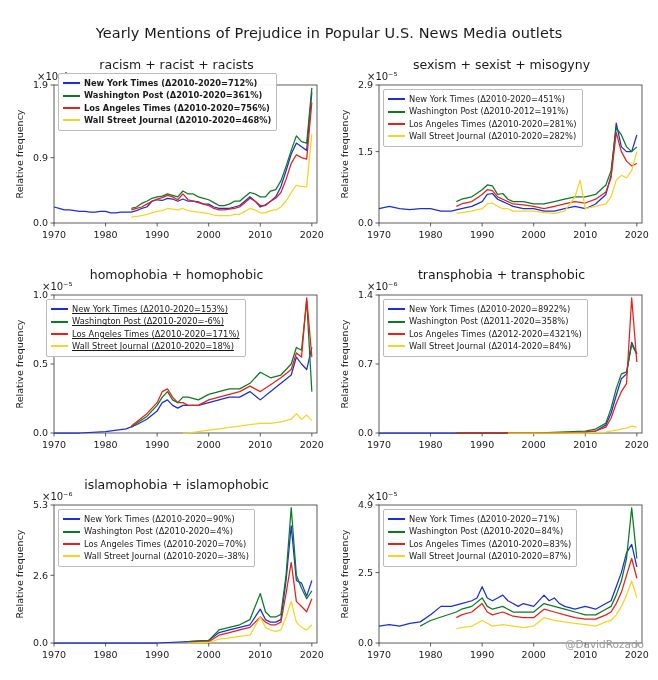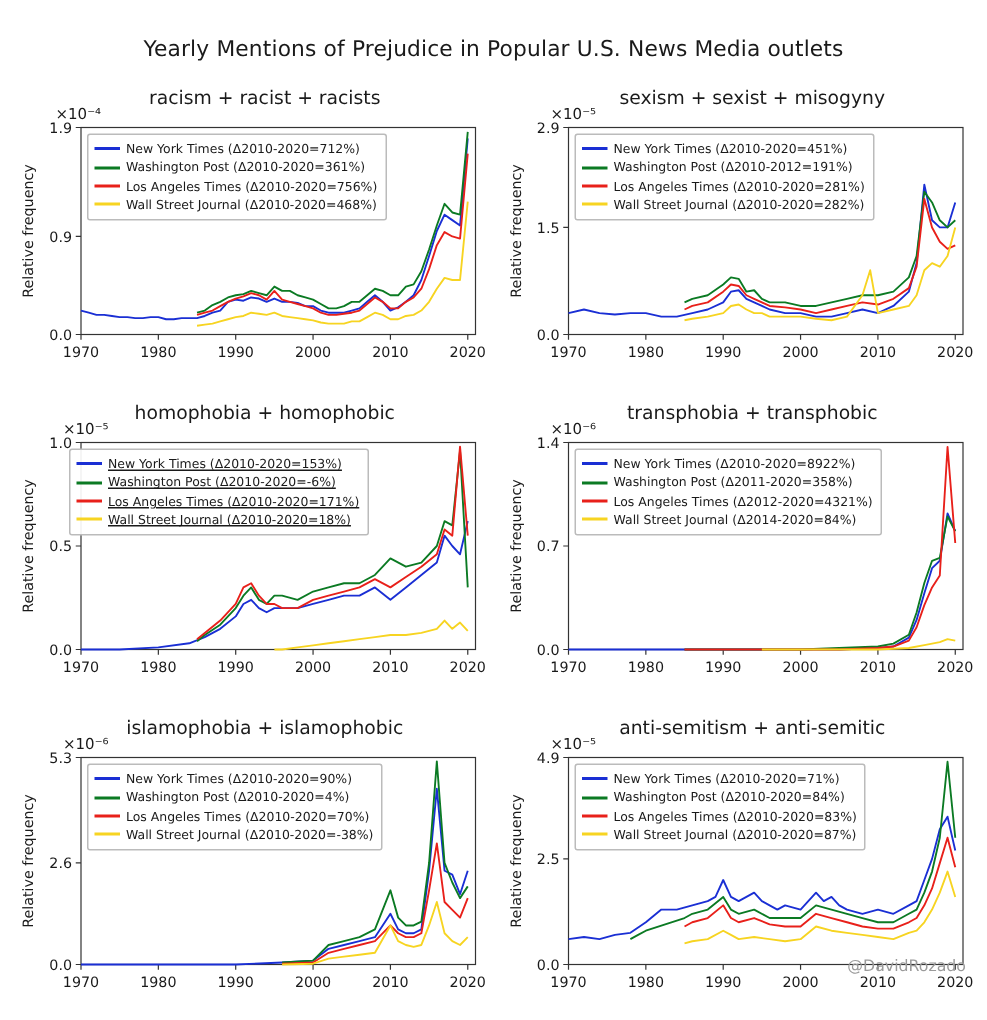--- a/index.html
+++ b/index.html
@@ -97,21 +97,21 @@
         <text class="tick-text" x="46" y="181.4" text-anchor="end">0.0</text>
         <line y1="112.63157894736841" y2="112.63157894736841" x1="52" x2="48.5" stroke="#333" stroke-width="0.8"></line>
         <text class="tick-text" x="46" y="116.03157894736842" text-anchor="end">0.9</text>
         <line y1="40" y2="40" x1="52" x2="48.5" stroke="#333" stroke-width="0.8"></line>
         <text class="tick-text" x="46" y="43.4" text-anchor="end">1.9</text>
         <polyline points="52.00,162.02 57.16,163.47 62.31,164.93 67.47,164.93 72.63,165.65 77.78,166.38 82.94,166.38 88.10,167.11 93.25,167.11 98.41,166.38 103.57,166.38 108.73,167.83 113.88,167.83 119.04,167.11 124.20,167.11 129.35,167.11 134.51,165.65 139.67,163.47 144.82,162.02 149.98,156.21 155.14,154.76 160.29,155.48 165.45,153.31 170.61,154.03 175.76,156.21 180.92,154.03 186.08,156.21 191.24,156.21 196.39,156.94 201.55,159.12 206.71,159.12 211.86,162.02 217.02,163.47 222.18,163.47 227.33,163.47 232.49,162.02 237.65,160.57 242.80,156.21 247.96,151.85 253.12,156.21 258.27,162.02 263.43,159.84 268.59,156.21 273.75,151.85 278.90,141.68 284.06,125.71 289.22,109.00 294.37,98.11 299.53,101.74 304.69,105.37 309.84,47.26" fill="none" stroke="#1a2fd4" stroke-width="1.25" stroke-linejoin="round"></polyline>
         <polyline points="129.35,163.47 134.51,162.02 139.67,158.39 144.82,156.21 149.98,153.31 155.14,151.85 160.29,151.13 165.45,148.95 170.61,150.40 175.76,151.85 180.92,146.04 186.08,148.95 191.24,148.95 196.39,151.85 201.55,153.31 206.71,154.76 211.86,157.66 217.02,160.57 222.18,160.57 227.33,159.12 232.49,156.21 237.65,156.21 242.80,151.85 247.96,147.49 253.12,148.95 258.27,151.85 263.43,151.85 268.59,146.04 273.75,144.59 278.90,135.87 284.06,121.35 289.22,105.37 294.37,90.84 299.53,96.65 304.69,98.11 309.84,42.91" fill="none" stroke="#0b7a23" stroke-width="1.25" stroke-linejoin="round"></polyline>
         <polyline points="129.35,164.93 134.51,163.47 139.67,162.02 144.82,159.12 149.98,156.21 155.14,154.03 160.29,152.58 165.45,150.40 170.61,151.85 175.76,154.76 180.92,148.95 186.08,154.76 191.24,156.21 196.39,157.66 201.55,159.12 206.71,160.57 211.86,163.47 217.02,164.93 222.18,164.93 227.33,164.20 232.49,163.47 237.65,162.02 242.80,157.66 247.96,153.31 253.12,156.21 258.27,160.57 263.43,160.57 268.59,156.21 273.75,153.31 278.90,147.49 284.06,134.42 289.22,118.44 294.37,109.73 299.53,112.63 304.69,114.08 309.84,57.43" fill="none" stroke="#e8201a" stroke-width="1.25" stroke-linejoin="round"></polyline>
         <polyline points="129.35,172.19 134.51,171.46 139.67,170.74 144.82,169.28 149.98,167.83 155.14,166.38 160.29,165.65 165.45,163.47 170.61,164.20 175.76,164.93 180.92,163.47 186.08,165.65 191.24,166.38 196.39,167.11 201.55,167.83 206.71,168.56 211.86,170.01 217.02,170.74 222.18,170.74 227.33,170.74 232.49,169.28 237.65,169.28 242.80,166.38 247.96,163.47 253.12,164.93 258.27,167.83 263.43,167.83 268.59,165.65 273.75,164.93 278.90,162.02 284.06,156.21 289.22,147.49 294.37,140.23 299.53,141.68 304.69,141.68 309.84,89.39" fill="none" stroke="#f7d421" stroke-width="1.25" stroke-linejoin="round"></polyline>
       </svg>
-      <div class="legend-box" style="left: 56px; top: 44px;">
+      <div class="legend-box" style="left: 56px; top: 28px; font-weight: bold;">
         <div class="legend-row">
           <span class="legend-swatch" style="background: rgb(26, 47, 212);"></span>
           <span>New York Times (Δ2010-2020=712%)</span>
         </div>
         <div class="legend-row">
           <span class="legend-swatch" style="background: rgb(11, 122, 35);"></span>
           <span>Washington Post (Δ2010-2020=361%)</span>
         </div>
         <div class="legend-row">
           <span class="legend-swatch" style="background: rgb(232, 32, 26);"></span>
@@ -309,21 +309,20 @@
           <span class="legend-swatch" style="background: rgb(232, 32, 26);"></span>
           <span>Los Angeles Times (Δ2010-2020=70%)</span>
         </div>
         <div class="legend-row">
           <span class="legend-swatch" style="background: rgb(247, 212, 33);"></span>
           <span>Wall Street Journal (Δ2010-2020=-38%)</span>
         </div>
       </div>
     </div>
     <div class="panel">
-      <div class="panel-title">anti-semitism + anti-semitic</div>
       <div class="exp-label" style="left: 40px;">×10⁻⁵</div>
       <div class="ylabel" style="left: 12px; top: 178px; width: 138px; text-align: center;">Relative frequency</div>
       <svg class="plotsvg" width="325" height="212">
         <rect x="52" y="40" width="263" height="138" fill="none" stroke="#333" stroke-width="0.8"></rect>
         <line x1="52" x2="52" y1="178" y2="181.5" stroke="#333" stroke-width="0.8"></line>
         <text class="tick-text" x="52" y="193" text-anchor="middle">1970</text>
         <line x1="103.56862745098039" x2="103.56862745098039" y1="178" y2="181.5" stroke="#333" stroke-width="0.8"></line>
         <text class="tick-text" x="103.56862745098039" y="193" text-anchor="middle">1980</text>
         <line x1="155.13725490196077" x2="155.13725490196077" y1="178" y2="181.5" stroke="#333" stroke-width="0.8"></line>
         <text class="tick-text" x="155.13725490196077" y="193" text-anchor="middle">1990</text>

